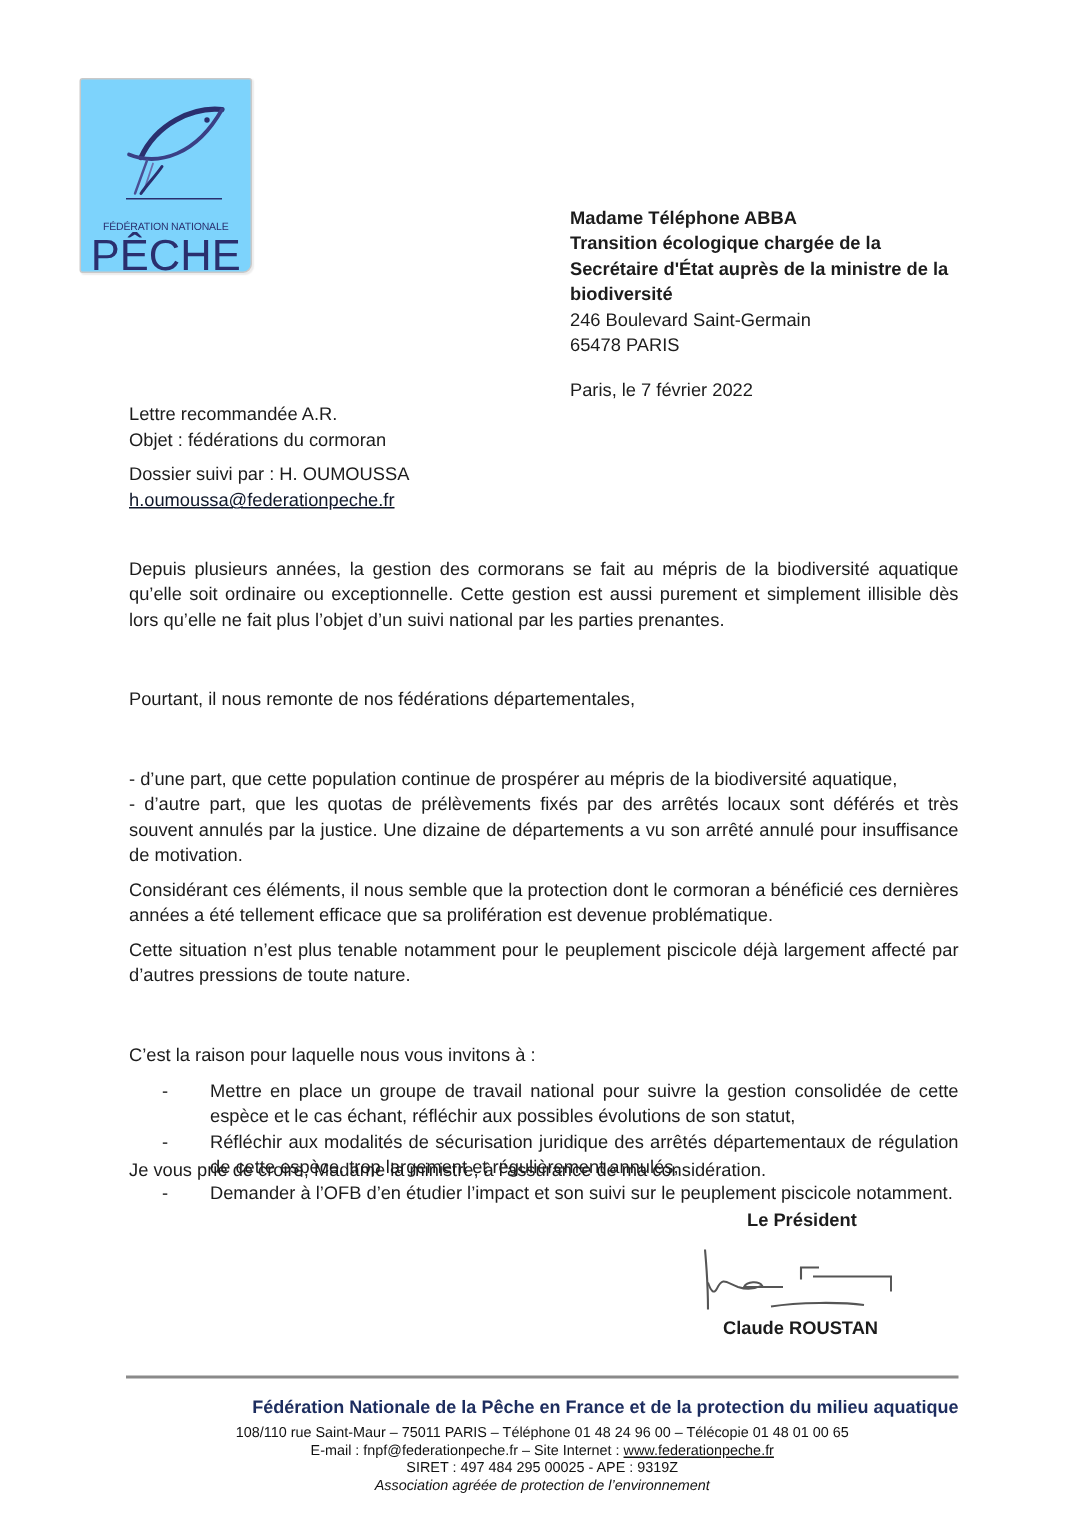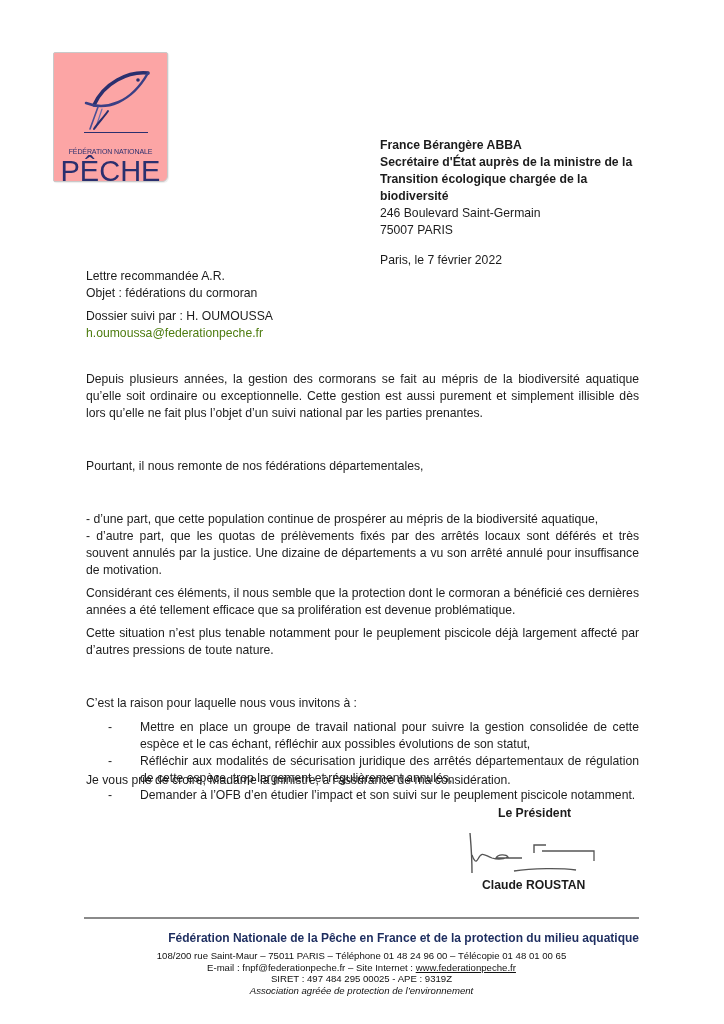--- a/index.html
+++ b/index.html
@@ -24,21 +24,21 @@
 
     
     .logo {
       position: absolute;
       left: 53px;
       top: 52px;
       width: 115px;
       height: 130px;
       border: 1px solid #c9c9c9;
       border-radius: 2px 2px 6px 2px;
-      background: #fca5a5;
+      background: #7dd3fc;
       box-shadow: 1px 1px 1px rgba(0,0,0,0.08);
     }
     .logo svg.fish {
       position: absolute;
       left: 22px;
       top: 10px;
       width: 76px;
       height: 70px;
     }
     .logo .logo-sub {
@@ -84,21 +84,22 @@
       top: 252px;
     }
 
     .meta {
       position: absolute;
       left: 86px;
       top: 268px;
     }
     .meta .gap { height: 6px; }
     .meta a {
-      color: #4d7c0f;
+      color: #0f172a;
+      text-decoration: underline;
     }
 
     .content {
       position: absolute;
       left: 86px;
       top: 371px;
       width: 553px;
     }
     .content p {
       text-align: justify;
@@ -204,26 +205,26 @@
       <path d="M26 46 L 20 64" stroke="#6a6fb0" stroke-width="1.2" fill="none" stroke-linecap="round"></path>
       <path d="M32 48 C 28 54, 22 60, 18 66" stroke="#2a2f6e" stroke-width="2" fill="none" stroke-linecap="round"></path>
 
       <path d="M8 70 L 72 70" stroke="#2a2f6e" stroke-width="2" fill="none"></path>
     </svg>
     <div class="logo-sub">FÉDÉRATION NATIONALE</div>
     <div class="logo-main">PÊCHE</div>
   </div>
 
   <div class="recipient txt">
-    <div class="bold">France Bérangère ABBA</div>
+    <div class="bold">Madame Téléphone ABBA</div>
+    <div class="bold">Transition écologique chargée de la</div>
     <div class="bold">Secrétaire d'État auprès de la ministre de la</div>
-    <div class="bold">Transition écologique chargée de la</div>
     <div class="bold">biodiversité</div>
     <div>246 Boulevard Saint-Germain</div>
-    <div>75007 PARIS</div>
+    <div>65478 PARIS</div>
   </div>
 
   <div class="date txt">Paris, le 7 février 2022</div>
 
   <div class="meta txt">
     <div>Lettre recommandée A.R.</div>
     <div>Objet : fédérations du cormoran</div>
     <div class="gap"></div>
     <div>Dossier suivi par : H. OUMOUSSA</div>
     <div><a>h.oumoussa@federationpeche.fr</a></div>
@@ -261,21 +262,21 @@
     <path d="M10 30 C 12 36, 14 38, 16 34 C 20 26, 22 30, 30 33 C 36 35, 42 34, 46 32 C 44 29, 36 29, 34 33 L 60 33" stroke="#555" stroke-width="1.3" fill="none"></path>
     <path d="M72 28 L 72 20 L 84 20" stroke="#555" stroke-width="1.4" fill="none"></path>
     <path d="M80 26 L 132 26 L 132 36" stroke="#555" stroke-width="1.3" fill="none"></path>
     <path d="M52 46 C 70 43, 100 43, 114 45" stroke="#555" stroke-width="1.4" fill="none"></path>
   </svg>
   <div class="sig-name txt bold">Claude ROUSTAN</div>
 
   <div class="footer-rule"></div>
   <div class="footer-org">Fédération Nationale de la Pêche en France et de la protection du milieu aquatique</div>
   <div class="footer-lines">
-    <div>108/200 rue Saint-Maur – 75011 PARIS – Téléphone 01 48 24 96 00 – Télécopie 01 48 01 00 65</div>
+    <div>108/110 rue Saint-Maur – 75011 PARIS – Téléphone 01 48 24 96 00 – Télécopie 01 48 01 00 65</div>
     <div>
       <span>E-mail : fnpf@federationpeche.fr – Site Internet : </span><a>www.federationpeche.fr</a>
     </div>
     <div>SIRET : 497 484 295 00025 - APE : 9319Z</div>
     <div class="italic">Association agréée de protection de l’environnement</div>
   </div>
 
 </div>
 
 </body></html>

